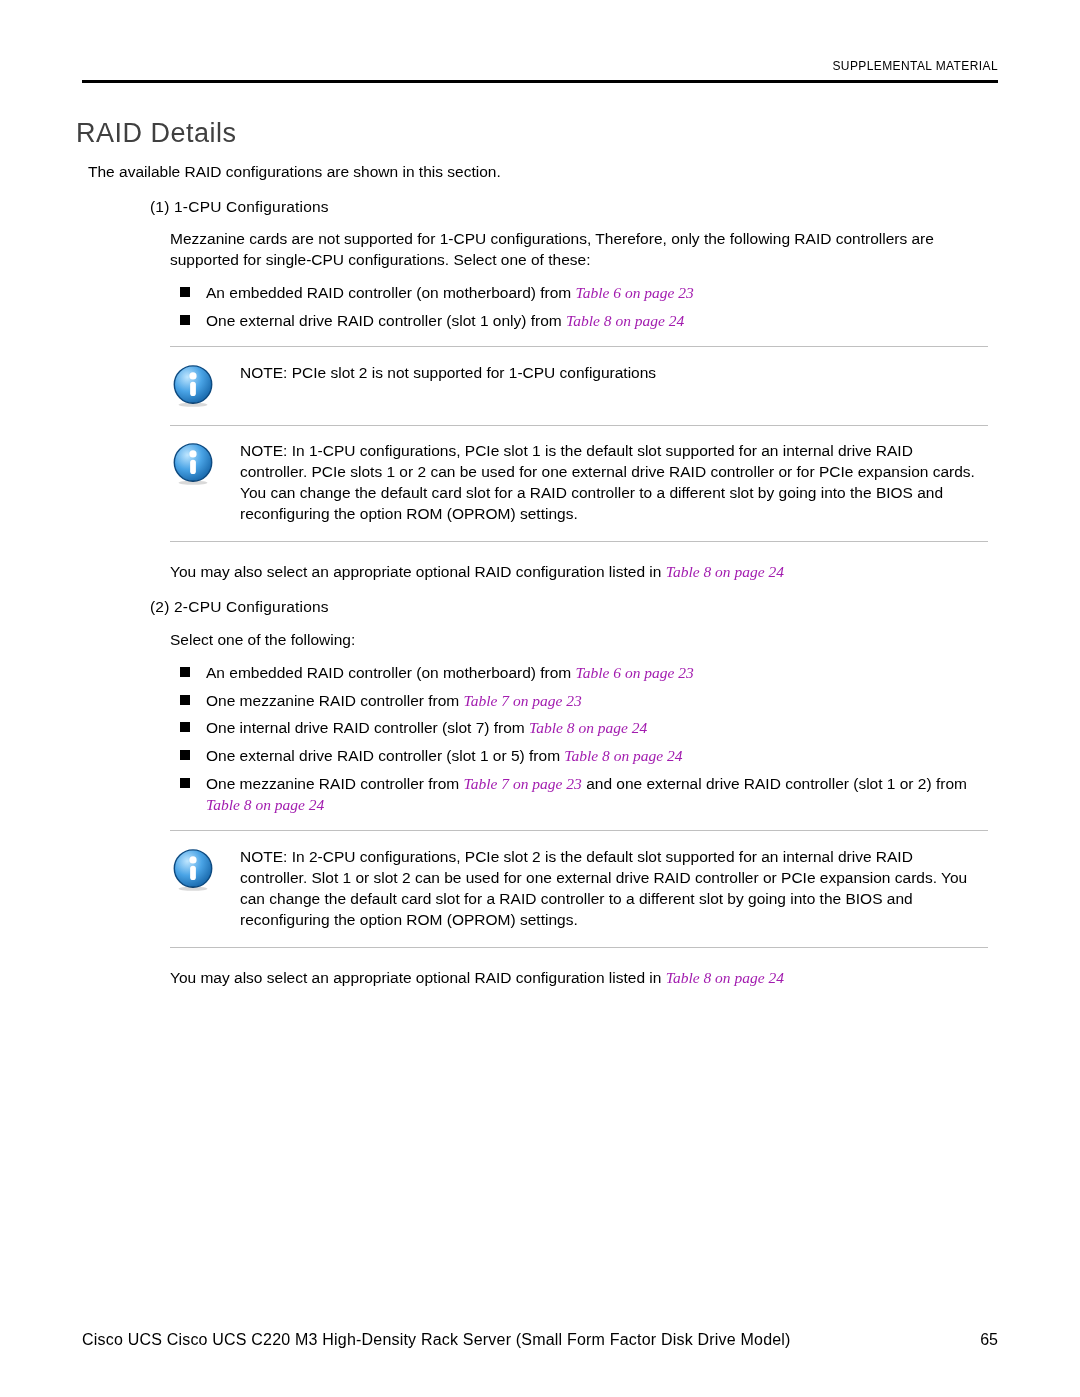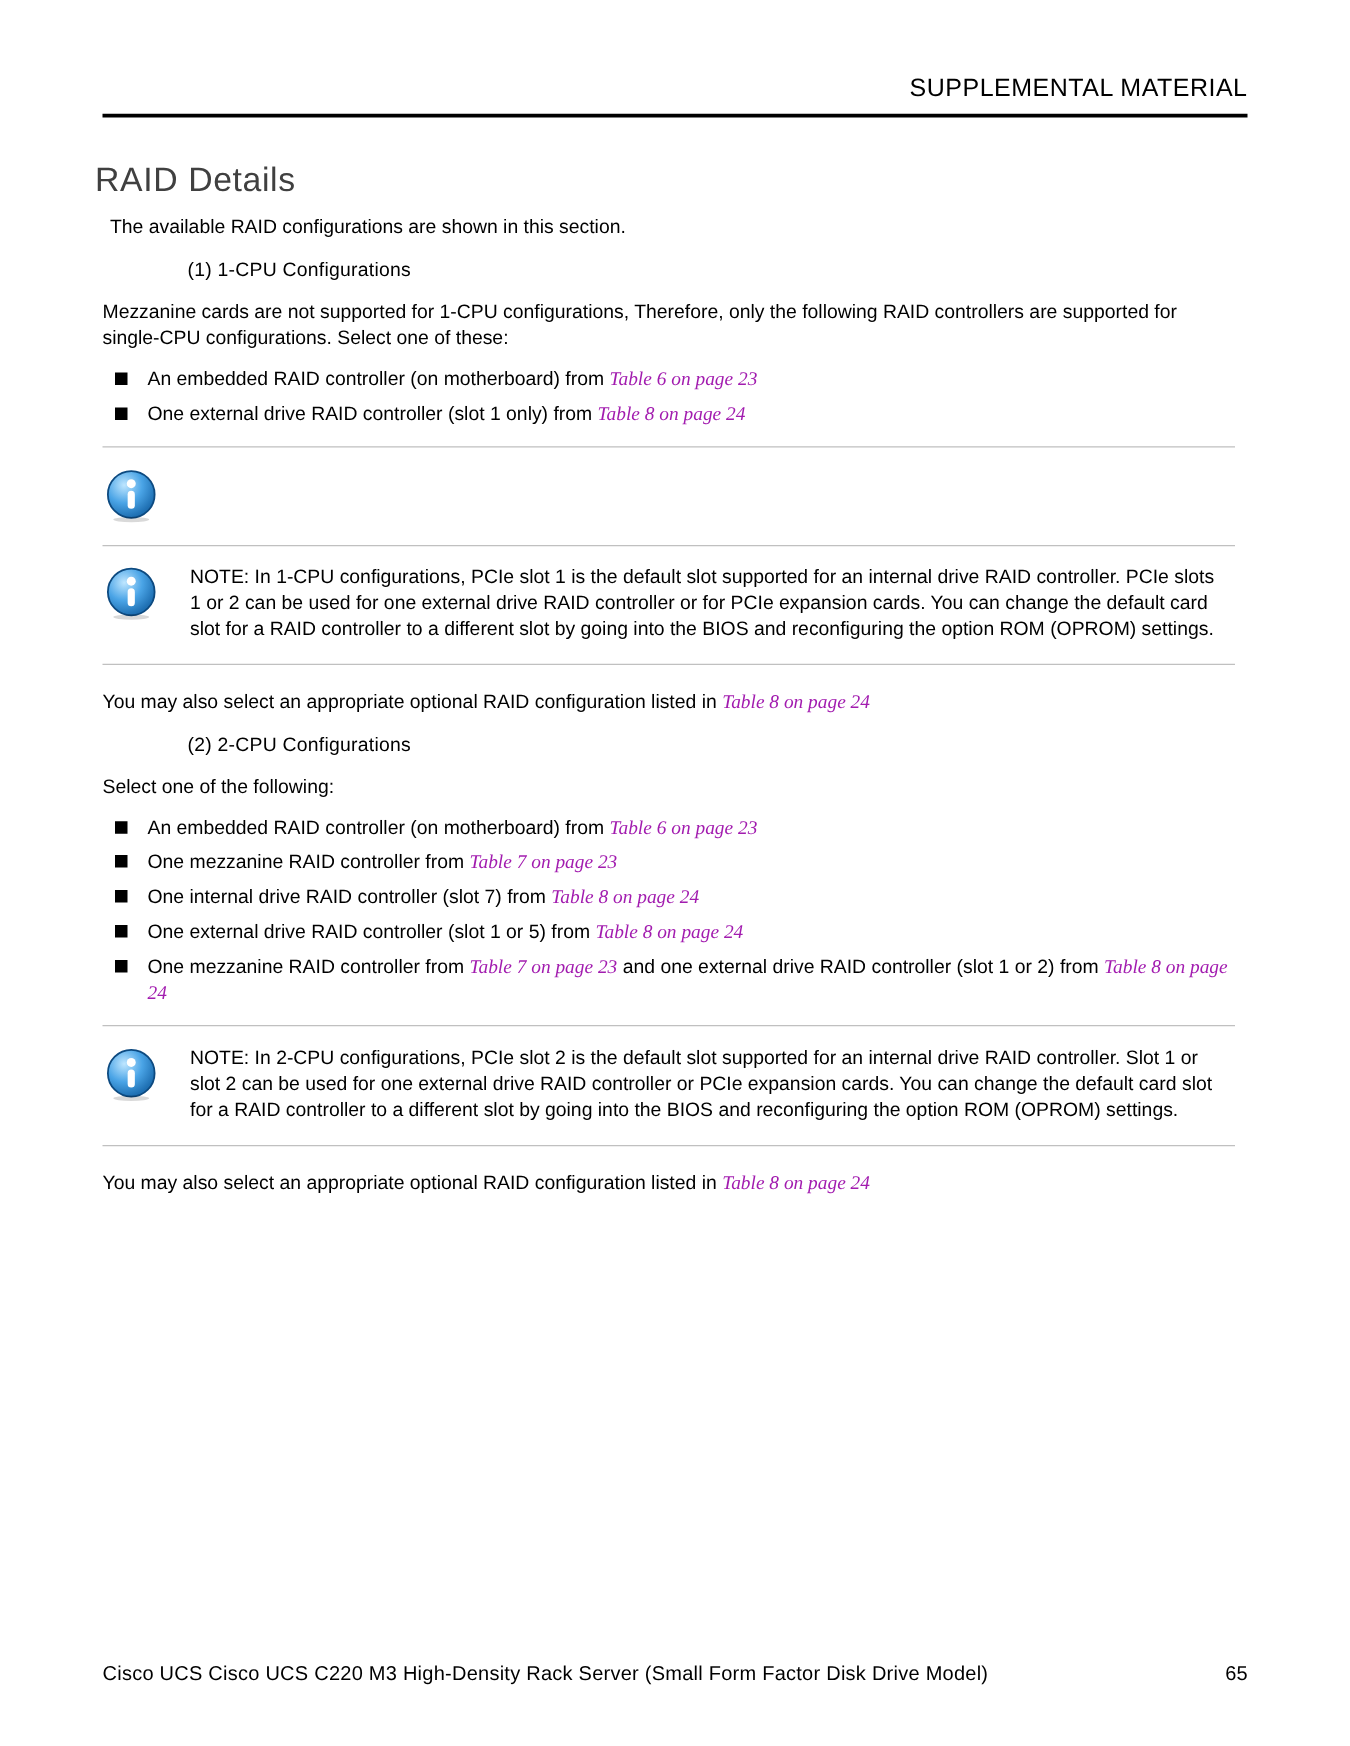--- a/index.html
+++ b/index.html
@@ -14,21 +14,21 @@
   .page {
     width: 1080px;
     height: 1397px;
     position: relative;
     box-sizing: border-box;
     padding: 58px 82px 0 82px;
   }
   .header-label {
     text-align: right;
     font-family: Arial, Helvetica, sans-serif;
-    font-size: 20px;
+    font-size: 12px;
     letter-spacing: 0.4px;
     color: #000;
     margin-bottom: 6px;
   }
   .hr-thick {
     border: none;
     border-top: 3px solid #000;
     margin: 0;
   }
   .section-title {
@@ -40,20 +40,21 @@
     letter-spacing: 0.5px;
   }
   .intro {
     margin: 10px 0 12px 6px;
   }
   .config-label {
     margin: 14px 0 12px 68px;
     letter-spacing: 0.2px;
   }
   .body-block {
+    margin-left: 88px;
     margin-right: 10px;
   }
   .body-p {
     margin: 0 0 12px 0;
   }
   ul.square {
     list-style: none;
     margin: 6px 0 14px 10px;
     padding: 0;
   }
@@ -142,20 +143,21 @@
             <stop offset="0%" stop-color="#bfe6ff"></stop>
             <stop offset="55%" stop-color="#4aa4e6"></stop>
             <stop offset="100%" stop-color="#1e6fb2"></stop>
           </radialGradient>
         </defs>
         <circle cx="32" cy="30" r="26" fill="url(#g1)" stroke="#0d4a80" stroke-width="2"></circle>
         <ellipse cx="32" cy="58" rx="20" ry="3" fill="#000" opacity="0.15"></ellipse>
         <rect x="28" y="26" width="8" height="20" rx="4" fill="#fff"></rect>
         <circle cx="32" cy="18" r="5" fill="#fff"></circle>
       </svg>
+      <div class="note-text">NOTE:  PCIe slot 2 is not supported for 1-CPU configurations</div>
     </div>
 
     <div class="note-box">
       <svg class="info-icon" viewBox="0 0 64 64">
         <circle cx="32" cy="30" r="26" fill="url(#g1)" stroke="#0d4a80" stroke-width="2"></circle>
         <ellipse cx="32" cy="58" rx="20" ry="3" fill="#000" opacity="0.15"></ellipse>
         <rect x="28" y="26" width="8" height="20" rx="4" fill="#fff"></rect>
         <circle cx="32" cy="18" r="5" fill="#fff"></circle>
       </svg>
       <div class="note-text">NOTE:  In 1-CPU configurations, PCIe slot 1 is the default slot supported for an internal drive RAID controller. PCIe slots 1 or 2 can be used for one external drive RAID controller or for PCIe expansion cards. You can change the default card slot for a RAID controller to a different slot by going into the BIOS and reconfiguring the option ROM (OPROM) settings.</div>

